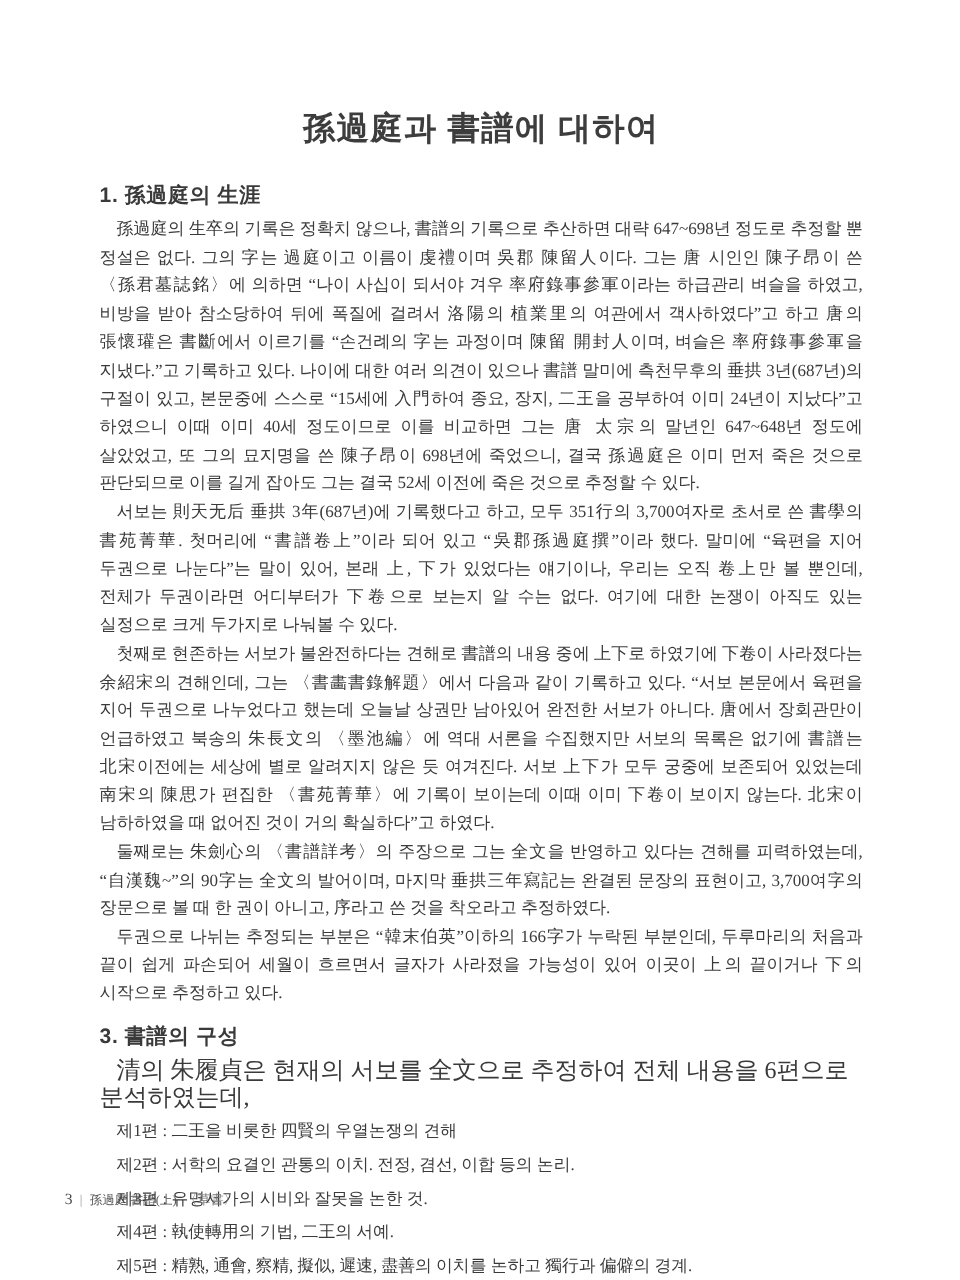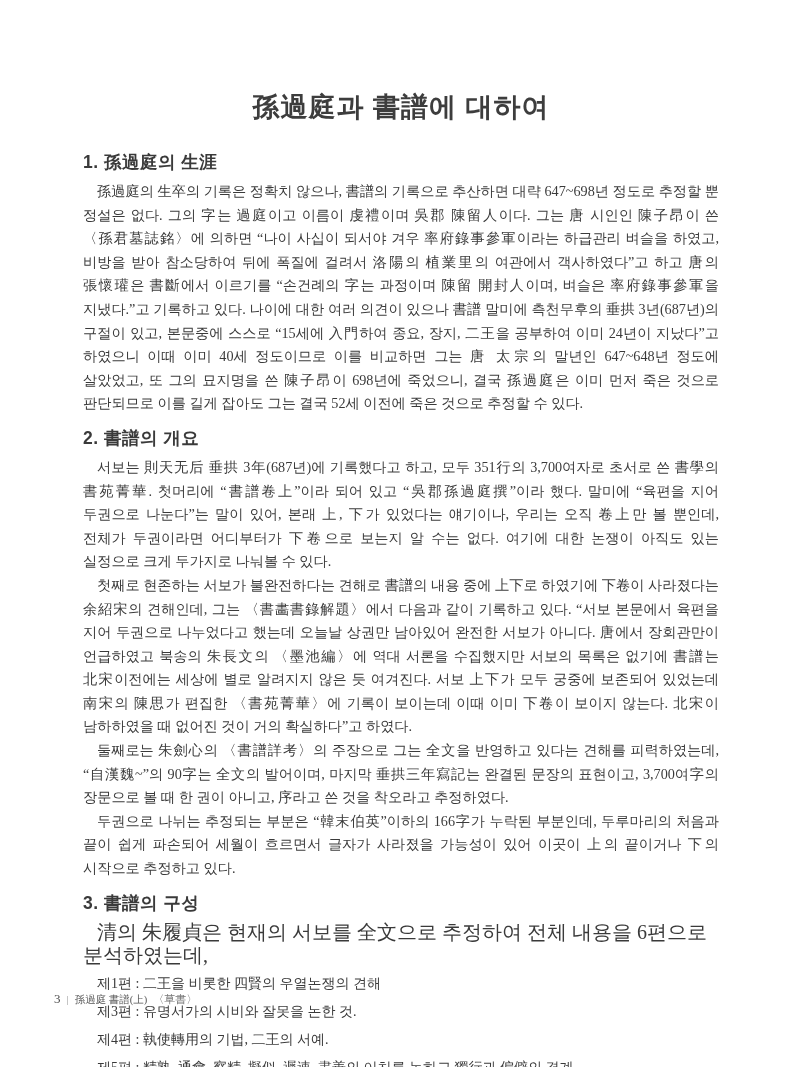--- a/index.html
+++ b/index.html
@@ -102,32 +102,32 @@
   <div class="content">
 
     <h1 class="doc-title">孫過庭과 書譜에 대하여</h1>
 
     <section>
       <h2 class="section-heading">1. 孫過庭의 生涯</h2>
       <p class="body-par">孫過庭의 生卒의 기록은 정확치 않으나, 書譜의 기록으로 추산하면 대략 647~698년 정도로 추정할 뿐 정설은 없다. 그의 字는 過庭이고 이름이 虔禮이며 吳郡 陳留人이다. 그는 唐 시인인 陳子昂이 쓴 〈孫君墓誌銘〉에 의하면 “나이 사십이 되서야 겨우 率府錄事參軍이라는 하급관리 벼슬을 하였고, 비방을 받아 참소당하여 뒤에 폭질에 걸려서 洛陽의 植業里의 여관에서 객사하였다”고 하고 唐의 張懷瓘은 書斷에서 이르기를 “손건례의 字는 과정이며 陳留 開封人이며, 벼슬은 率府錄事參軍을 지냈다.”고 기록하고 있다. 나이에 대한 여러 의견이 있으나 書譜 말미에 측천무후의 垂拱 3년(687년)의 구절이 있고, 본문중에 스스로 “15세에 入門하여 종요, 장지, 二王을 공부하여 이미 24년이 지났다”고 하였으니 이때 이미 40세 정도이므로 이를 비교하면 그는 唐 太宗의 말년인 647~648년 정도에 살았었고, 또 그의 묘지명을 쓴 陳子昂이 698년에 죽었으니, 결국 孫過庭은 이미 먼저 죽은 것으로 판단되므로 이를 길게 잡아도 그는 결국 52세 이전에 죽은 것으로 추정할 수 있다.</p>
     </section>
 
     <section>
-      <h2 class="section-heading">2. 書譜의 개요</h2>
       <p class="body-par">서보는 則天无后 垂拱 3年(687년)에 기록했다고 하고, 모두 351行의 3,700여자로 초서로 쓴 書學의 書苑菁華. 첫머리에 “書譜卷上”이라 되어 있고 “吳郡孫過庭撰”이라 했다. 말미에 “육편을 지어 두권으로 나눈다”는 말이 있어, 본래 上, 下가 있었다는 얘기이나, 우리는 오직 卷上만 볼 뿐인데, 전체가 두권이라면 어디부터가 下卷으로 보는지 알 수는 없다. 여기에 대한 논쟁이 아직도 있는 실정으로 크게 두가지로 나눠볼 수 있다.</p>
       <p class="body-par">첫째로 현존하는 서보가 불완전하다는 견해로 書譜의 내용 중에 上下로 하였기에 下卷이 사라졌다는 余紹宋의 견해인데, 그는 〈書畵書錄解題〉에서 다음과 같이 기록하고 있다. “서보 본문에서 육편을 지어 두권으로 나누었다고 했는데 오늘날 상권만 남아있어 완전한 서보가 아니다. 唐에서 장회관만이 언급하였고 북송의 朱長文의 〈墨池編〉에 역대 서론을 수집했지만 서보의 목록은 없기에 書譜는 北宋이전에는 세상에 별로 알려지지 않은 듯 여겨진다. 서보 上下가 모두 궁중에 보존되어 있었는데 南宋의 陳思가 편집한 〈書苑菁華〉에 기록이 보이는데 이때 이미 下卷이 보이지 않는다. 北宋이 남하하였을 때 없어진 것이 거의 확실하다”고 하였다.</p>
       <p class="body-par">둘째로는 朱劍心의 〈書譜詳考〉의 주장으로 그는 全文을 반영하고 있다는 견해를 피력하였는데, “自漢魏~”의 90字는 全文의 발어이며, 마지막 垂拱三年寫記는 완결된 문장의 표현이고, 3,700여字의 장문으로 볼 때 한 권이 아니고, 序라고 쓴 것을 착오라고 추정하였다.</p>
       <p class="body-par">두권으로 나뉘는 추정되는 부분은 “韓末伯英”이하의 166字가 누락된 부분인데, 두루마리의 처음과 끝이 쉽게 파손되어 세월이 흐르면서 글자가 사라졌을 가능성이 있어 이곳이 上의 끝이거나 下의 시작으로 추정하고 있다.</p>
     </section>
 
     <section>
       <h2 class="section-heading">3. 書譜의 구성</h2>
       <p class="intro-par">清의 朱履貞은 현재의 서보를 全文으로 추정하여 전체 내용을 6편으로 분석하였는데,</p>
       <ul class="edition-list">
         <li>제1편 : 二王을 비롯한 四賢의 우열논쟁의 견해</li>
+        <li>제2편 : 서학의 요결인 관통의 이치. 전정, 겸선, 이합 등의 논리.</li>
         <li>제3편 : 유명서가의 시비와 잘못을 논한 것.</li>
         <li>제4편 : 執使轉用의 기법, 二王의 서예.</li>
         <li>제5편 : 精熟, 通會, 察精, 擬似, 遲速, 盡善의 이치를 논하고 獨行과 偏僻의 경계.</li>
       </ul>
     </section>
 
   </div>
 
   <div class="page-footer">
     <span class="footer-pagenum">3</span>

